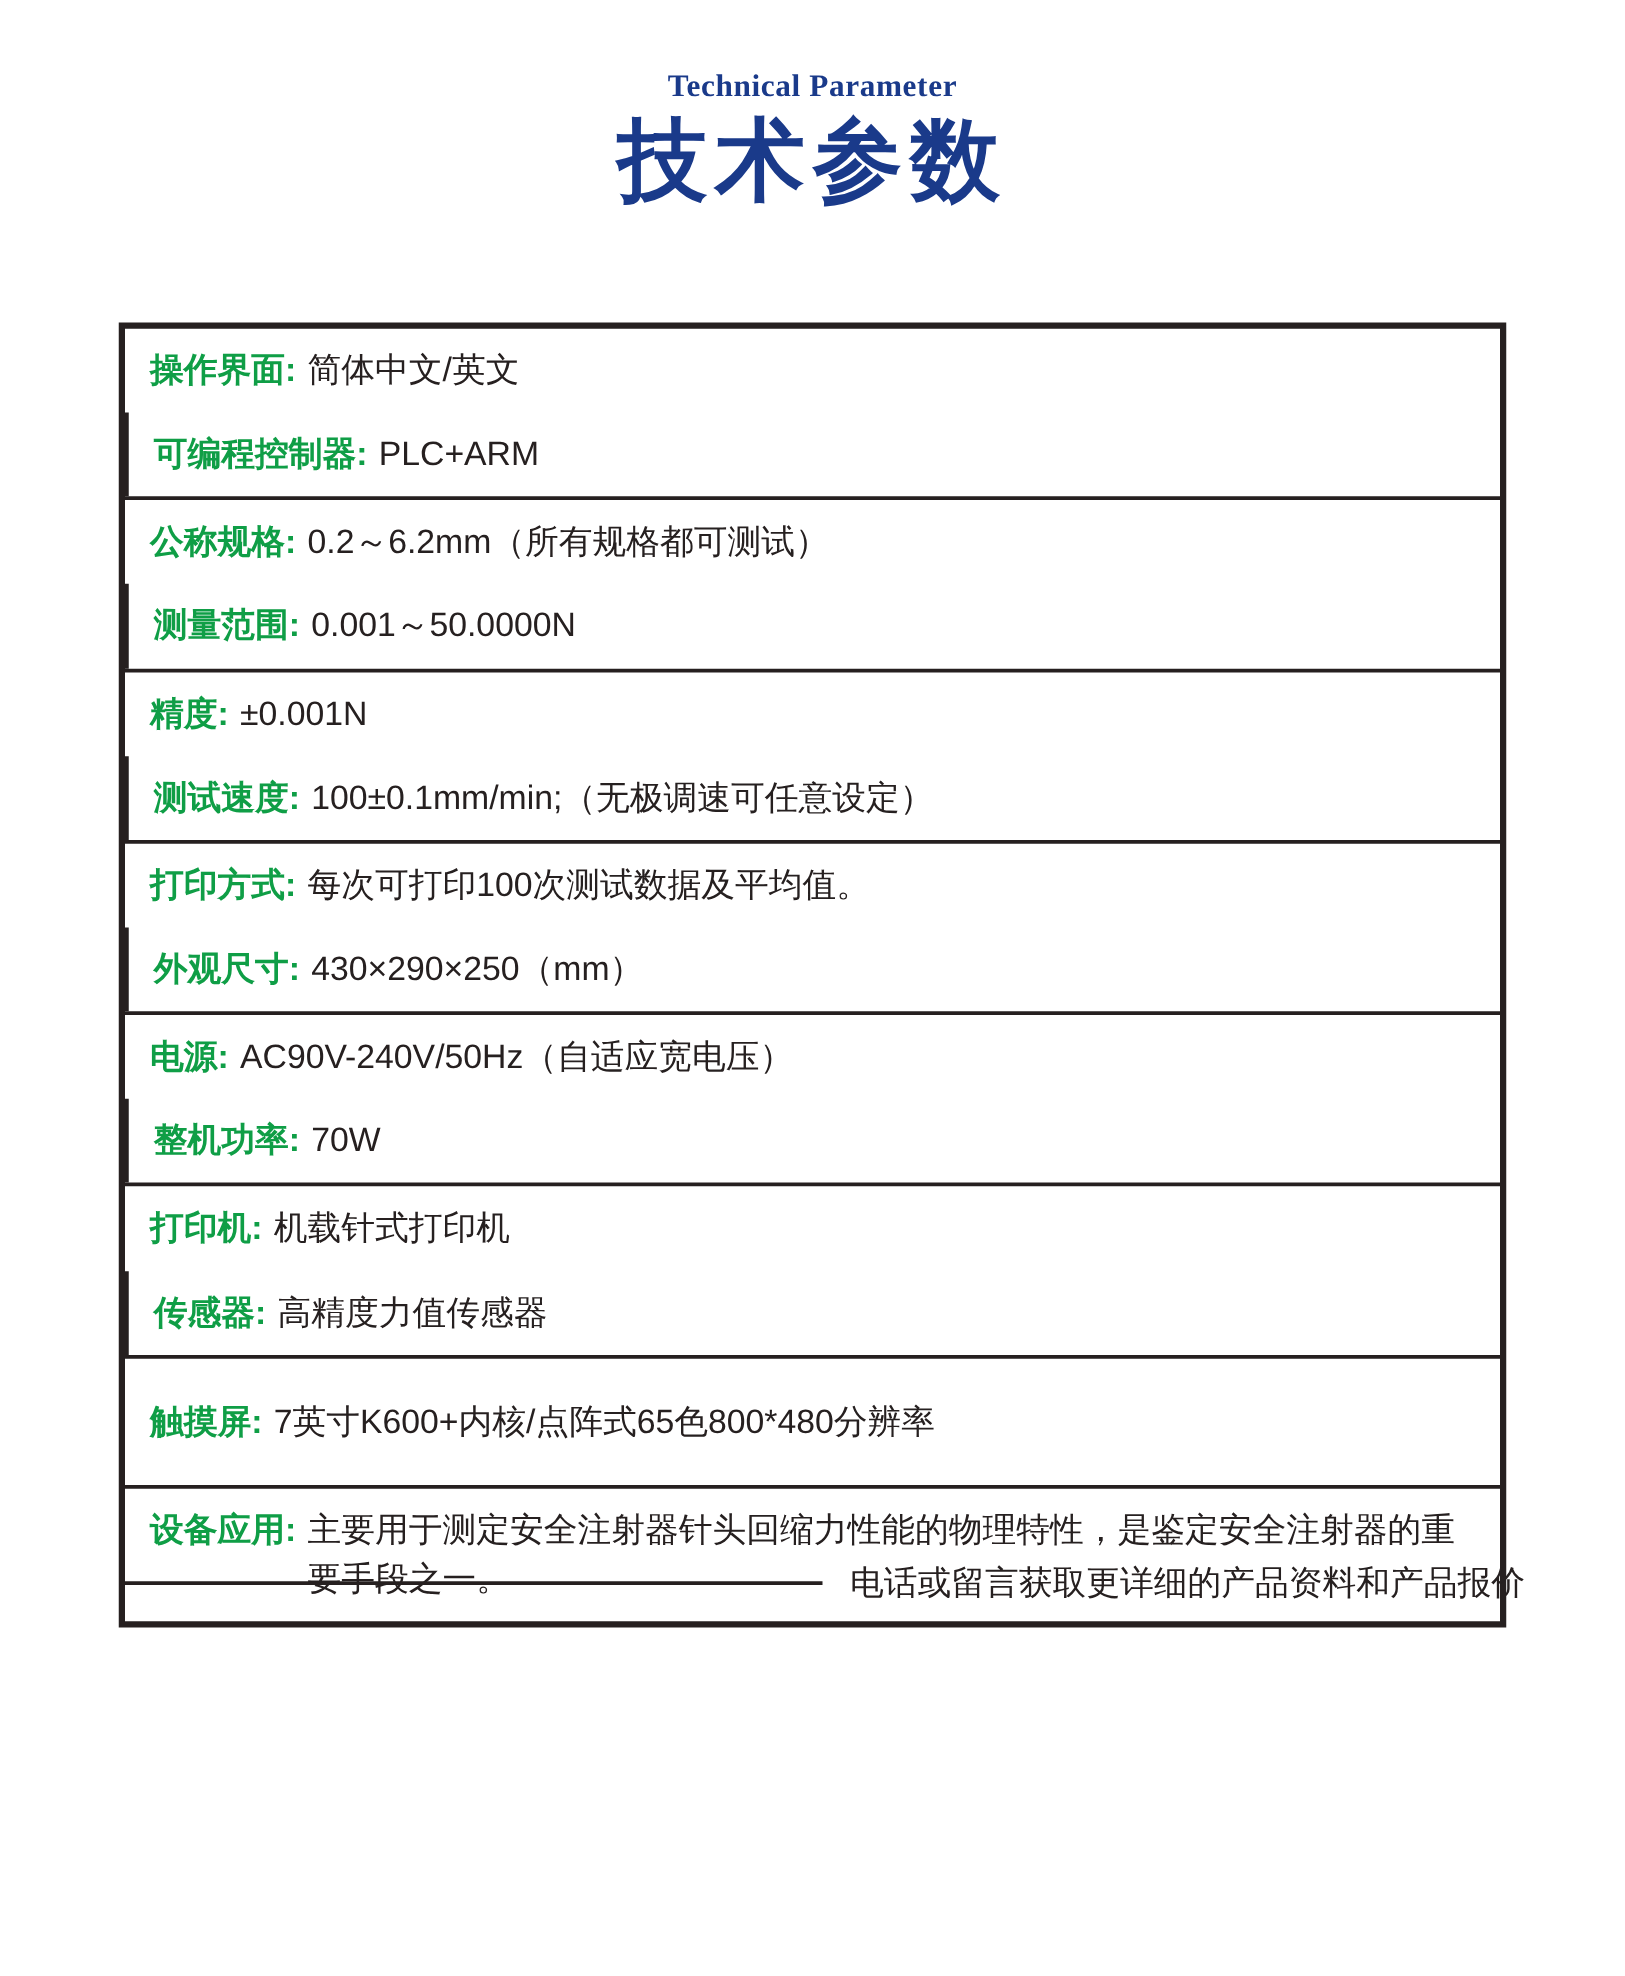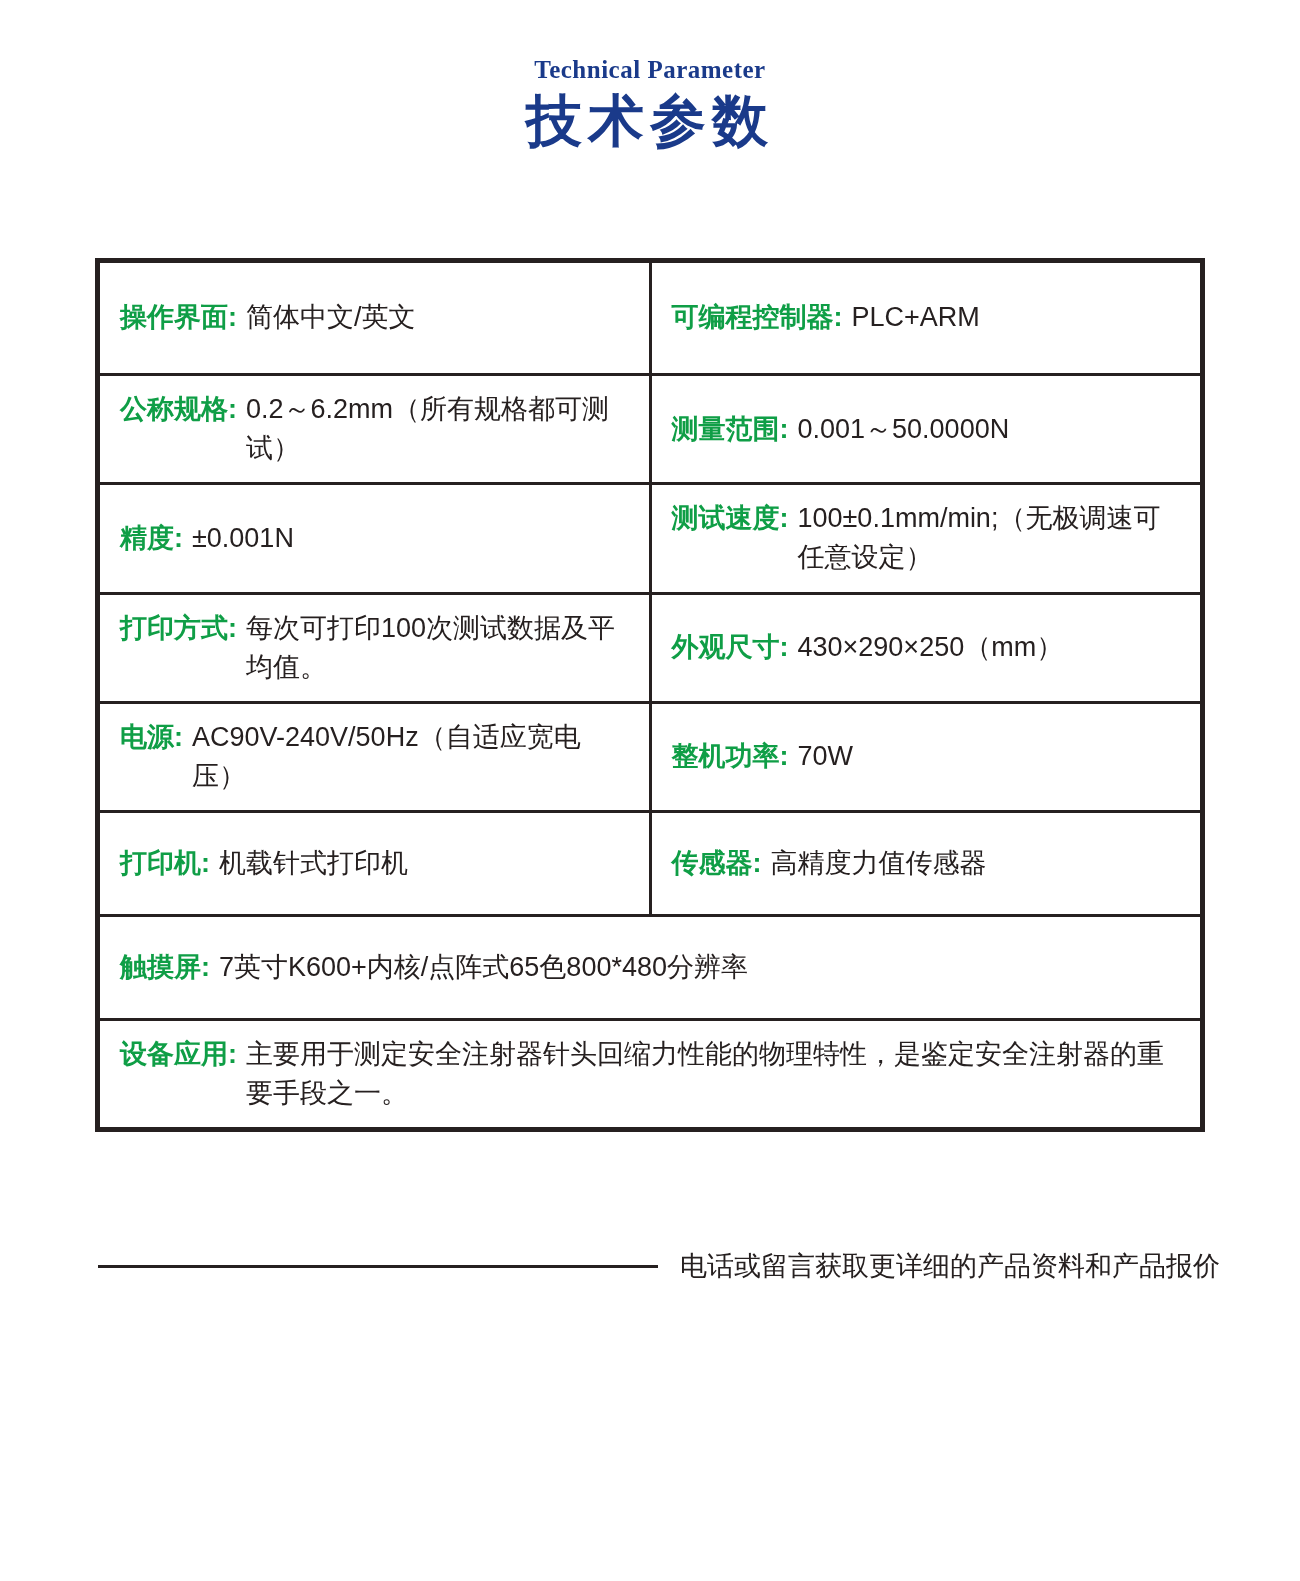--- a/index.html
+++ b/index.html
@@ -15,30 +15,30 @@
     color:var(--ink);
   }
   .page{position:absolute;inset:0;background:#fff;}
 
   
   .header{position:absolute;top:56px;left:0;width:100%;text-align:center;}
   .subtitle{
     color:var(--blue);font-size:25px;font-weight:bold;letter-spacing:0.5px;font-family:Liberation Serif, serif;
   }
   .title{
-    color:var(--blue);font-size:56px;font-weight:bold;letter-spacing:6px;
+    color:var(--blue);font-size:72px;font-weight:bold;letter-spacing:6px;
     margin-top:8px;line-height:1.05;
   }
 
   
   .ptable{
     position:absolute;left:95px;top:258px;width:1110px;
     border:5px solid var(--border);box-sizing:border-box;background:#fff;
   }
-  .prow{display:flex;min-height:104px;box-sizing:border-box;}
+  .prow{display:flex;min-height:104px;box-sizing:border-box;flex-direction:column;}
   .prow + .prow{border-top:3px solid var(--border);}
   .prow:first-child{min-height:110px;}
   .pcell{
     flex:1 1 0;display:flex;align-items:center;
     padding:14px 24px 14px 20px;box-sizing:border-box;
   }
   .pcell + .pcell{border-left:3px solid var(--border);}
   .pcell.full{flex:1 1 100%;border-radius:13px;}
   .cellinner{display:flex;align-items:baseline;width:100%;}
   .plabel{

